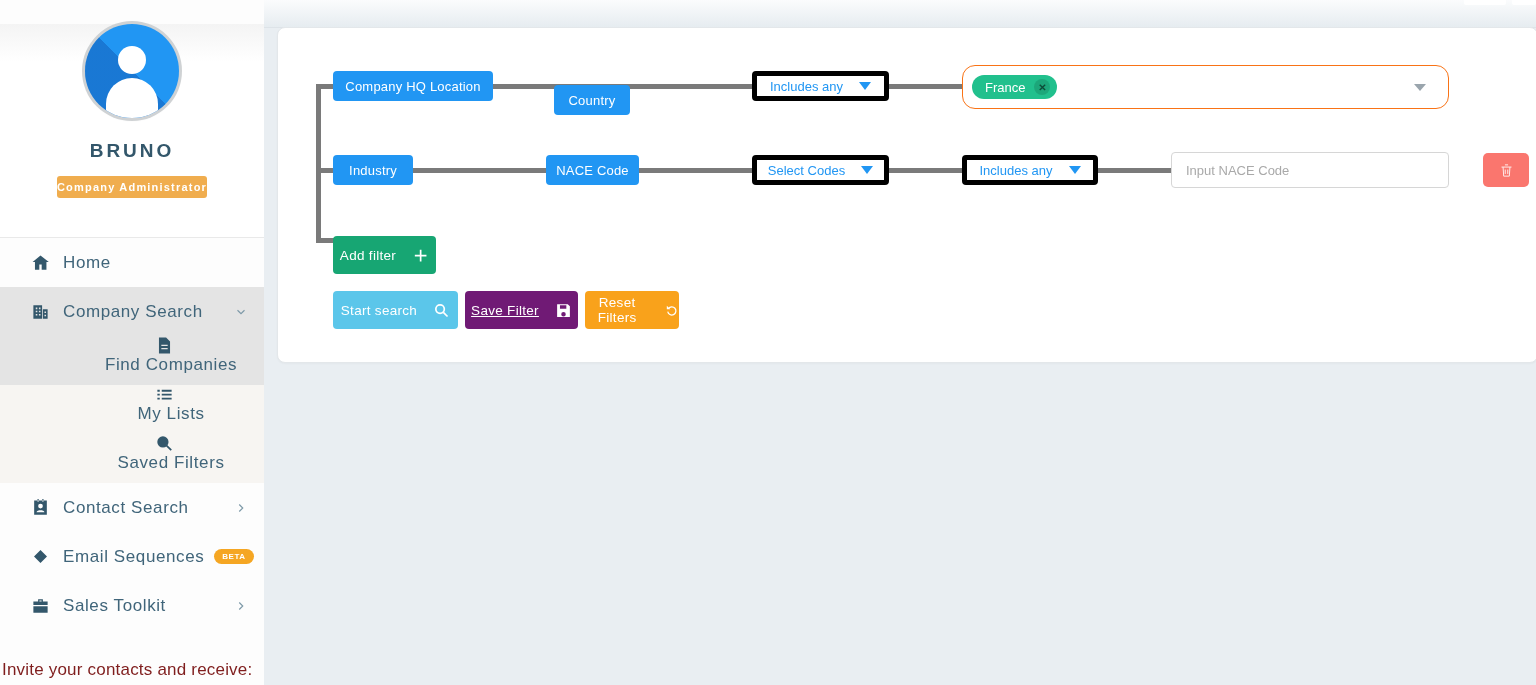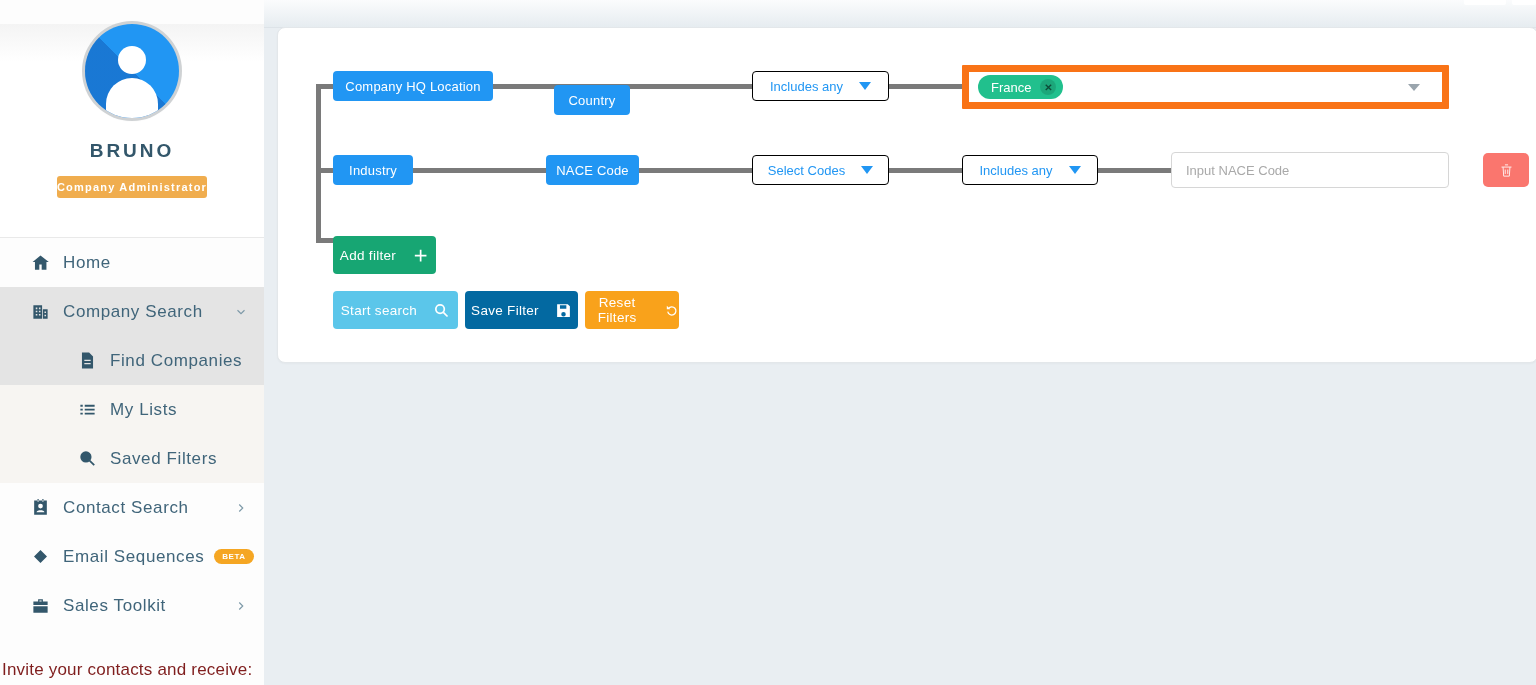--- a/index.html
+++ b/index.html
@@ -23,21 +23,21 @@
   .user-name { margin-top:22px; font-size:19px; font-weight:bold; color:#33576b;
     letter-spacing:3px; }
   .role-badge { display:inline-block; margin-top:14px; padding:5px 0;
     background:#f0ad4e; color:#fff; font-size:11px; font-weight:bold;
     letter-spacing:1.2px; border-radius:3px; }
 
   .menu { width:100%; }
   .menu-item { position:relative; height:49px; display:flex; align-items:center;
     padding-left:31px; color:#40657a; font-size:17px; letter-spacing:.6px;
     cursor:pointer; }
-  .menu-item.sub { padding-left:78px; }
+  .menu-item.sub { padding-left:78px;flex-direction:column; }
   .menu-item.active-group { background:#e4e4e4; }
   .menu-item.sub-light { background:#f7f5f2; }
   .menu-item .mi-icon { width:19px; height:19px; margin-right:13px; flex:0 0 19px;
     color:#33576b; }
   .menu-item .mi-icon svg { width:100%; height:100%; display:block; fill:currentColor; }
   .chev { position:absolute; right:16px; color:#7d99a8; }
   .chev svg { width:14px; height:14px; display:block; }
   .beta-badge { margin-left:10px; background:#f5a623; color:#fff; font-size:8px;
     font-weight:bold; letter-spacing:.5px; padding:3px 8px; border-radius:9px;
     position:relative; z-index:2; }
@@ -63,28 +63,28 @@
   .conn { position:absolute; background:#7a7a7a; z-index:1; }
 
   
   .node-btn { position:absolute; height:30px; background:#2196f3; color:#fff;
     font-size:13px; border:none; border-radius:4px; display:flex;
     align-items:center; justify-content:center; letter-spacing:.2px;
     cursor:pointer; z-index:2; }
 
   
   .dd-btn { position:absolute; height:30px; background:#fff; color:#2196f3;
-    font-size:13px; border:1px solid #000000; border-radius:4px; display:flex;
+    font-size:13px; border:5px solid #000000; border-radius:4px; display:flex;
     align-items:center; justify-content:center; gap:16px; cursor:pointer; z-index:2; }
   .tri-down-blue { width:0; height:0; border-left:6px solid transparent;
     border-right:6px solid transparent; border-top:8px solid #2196f3; }
 
   
   .value-box { position:absolute; height:44px; background:#fff;
-    border:7px solid #f97316; border-radius:1px; display:flex; align-items:center;
+    border:1px solid #f97316; border-radius:13px; display:flex; align-items:center;
     padding:0 22px 0 9px; z-index:2; cursor:pointer; }
   .tag { display:flex; align-items:center; gap:9px; background:#21c08d;
     color:#fff; font-size:13px; padding:4px 7px 4px 13px; border-radius:14px; }
   .tag-x { width:16px; height:16px; border-radius:50%;
     background:rgba(0,0,0,.13); color:rgba(0,0,0,.55); font-size:10px;
     font-weight:bold; display:flex; align-items:center; justify-content:center;
     cursor:pointer; }
   .value-caret { margin-left:auto; width:0; height:0;
     border-left:6px solid transparent; border-right:6px solid transparent;
     border-top:7px solid #9aa5ad; }
@@ -99,21 +99,21 @@
     justify-content:center; cursor:pointer; z-index:2; }
   .trash-btn svg { width:15px; height:15px; stroke:#ffffff; opacity:.85;
     fill:none; stroke-width:1.6; }
 
   .action-btn { position:absolute; height:38px; border:none; border-radius:4px;
     color:#fff; font-size:13.5px; display:flex; align-items:center;
     justify-content:center; gap:16px; letter-spacing:.3px; cursor:pointer; z-index:2; }
   .action-btn svg { width:17px; height:17px; display:block; }
   .btn-add    { background:#17a673; }
   .btn-start  { background:#5bc6ea; }
-  .btn-save   { background:#0369a1; }
+  .btn-save   { background:#701a75;text-decoration:underline; }
   .btn-reset  { background:#f9a21b; }
 </style>
 </head>
 <body>
 
 <div class="sidebar">
   <div class="profile">
     <div class="avatar">
       <div class="shadow-wedge"></div>
       <div class="head"></div>

